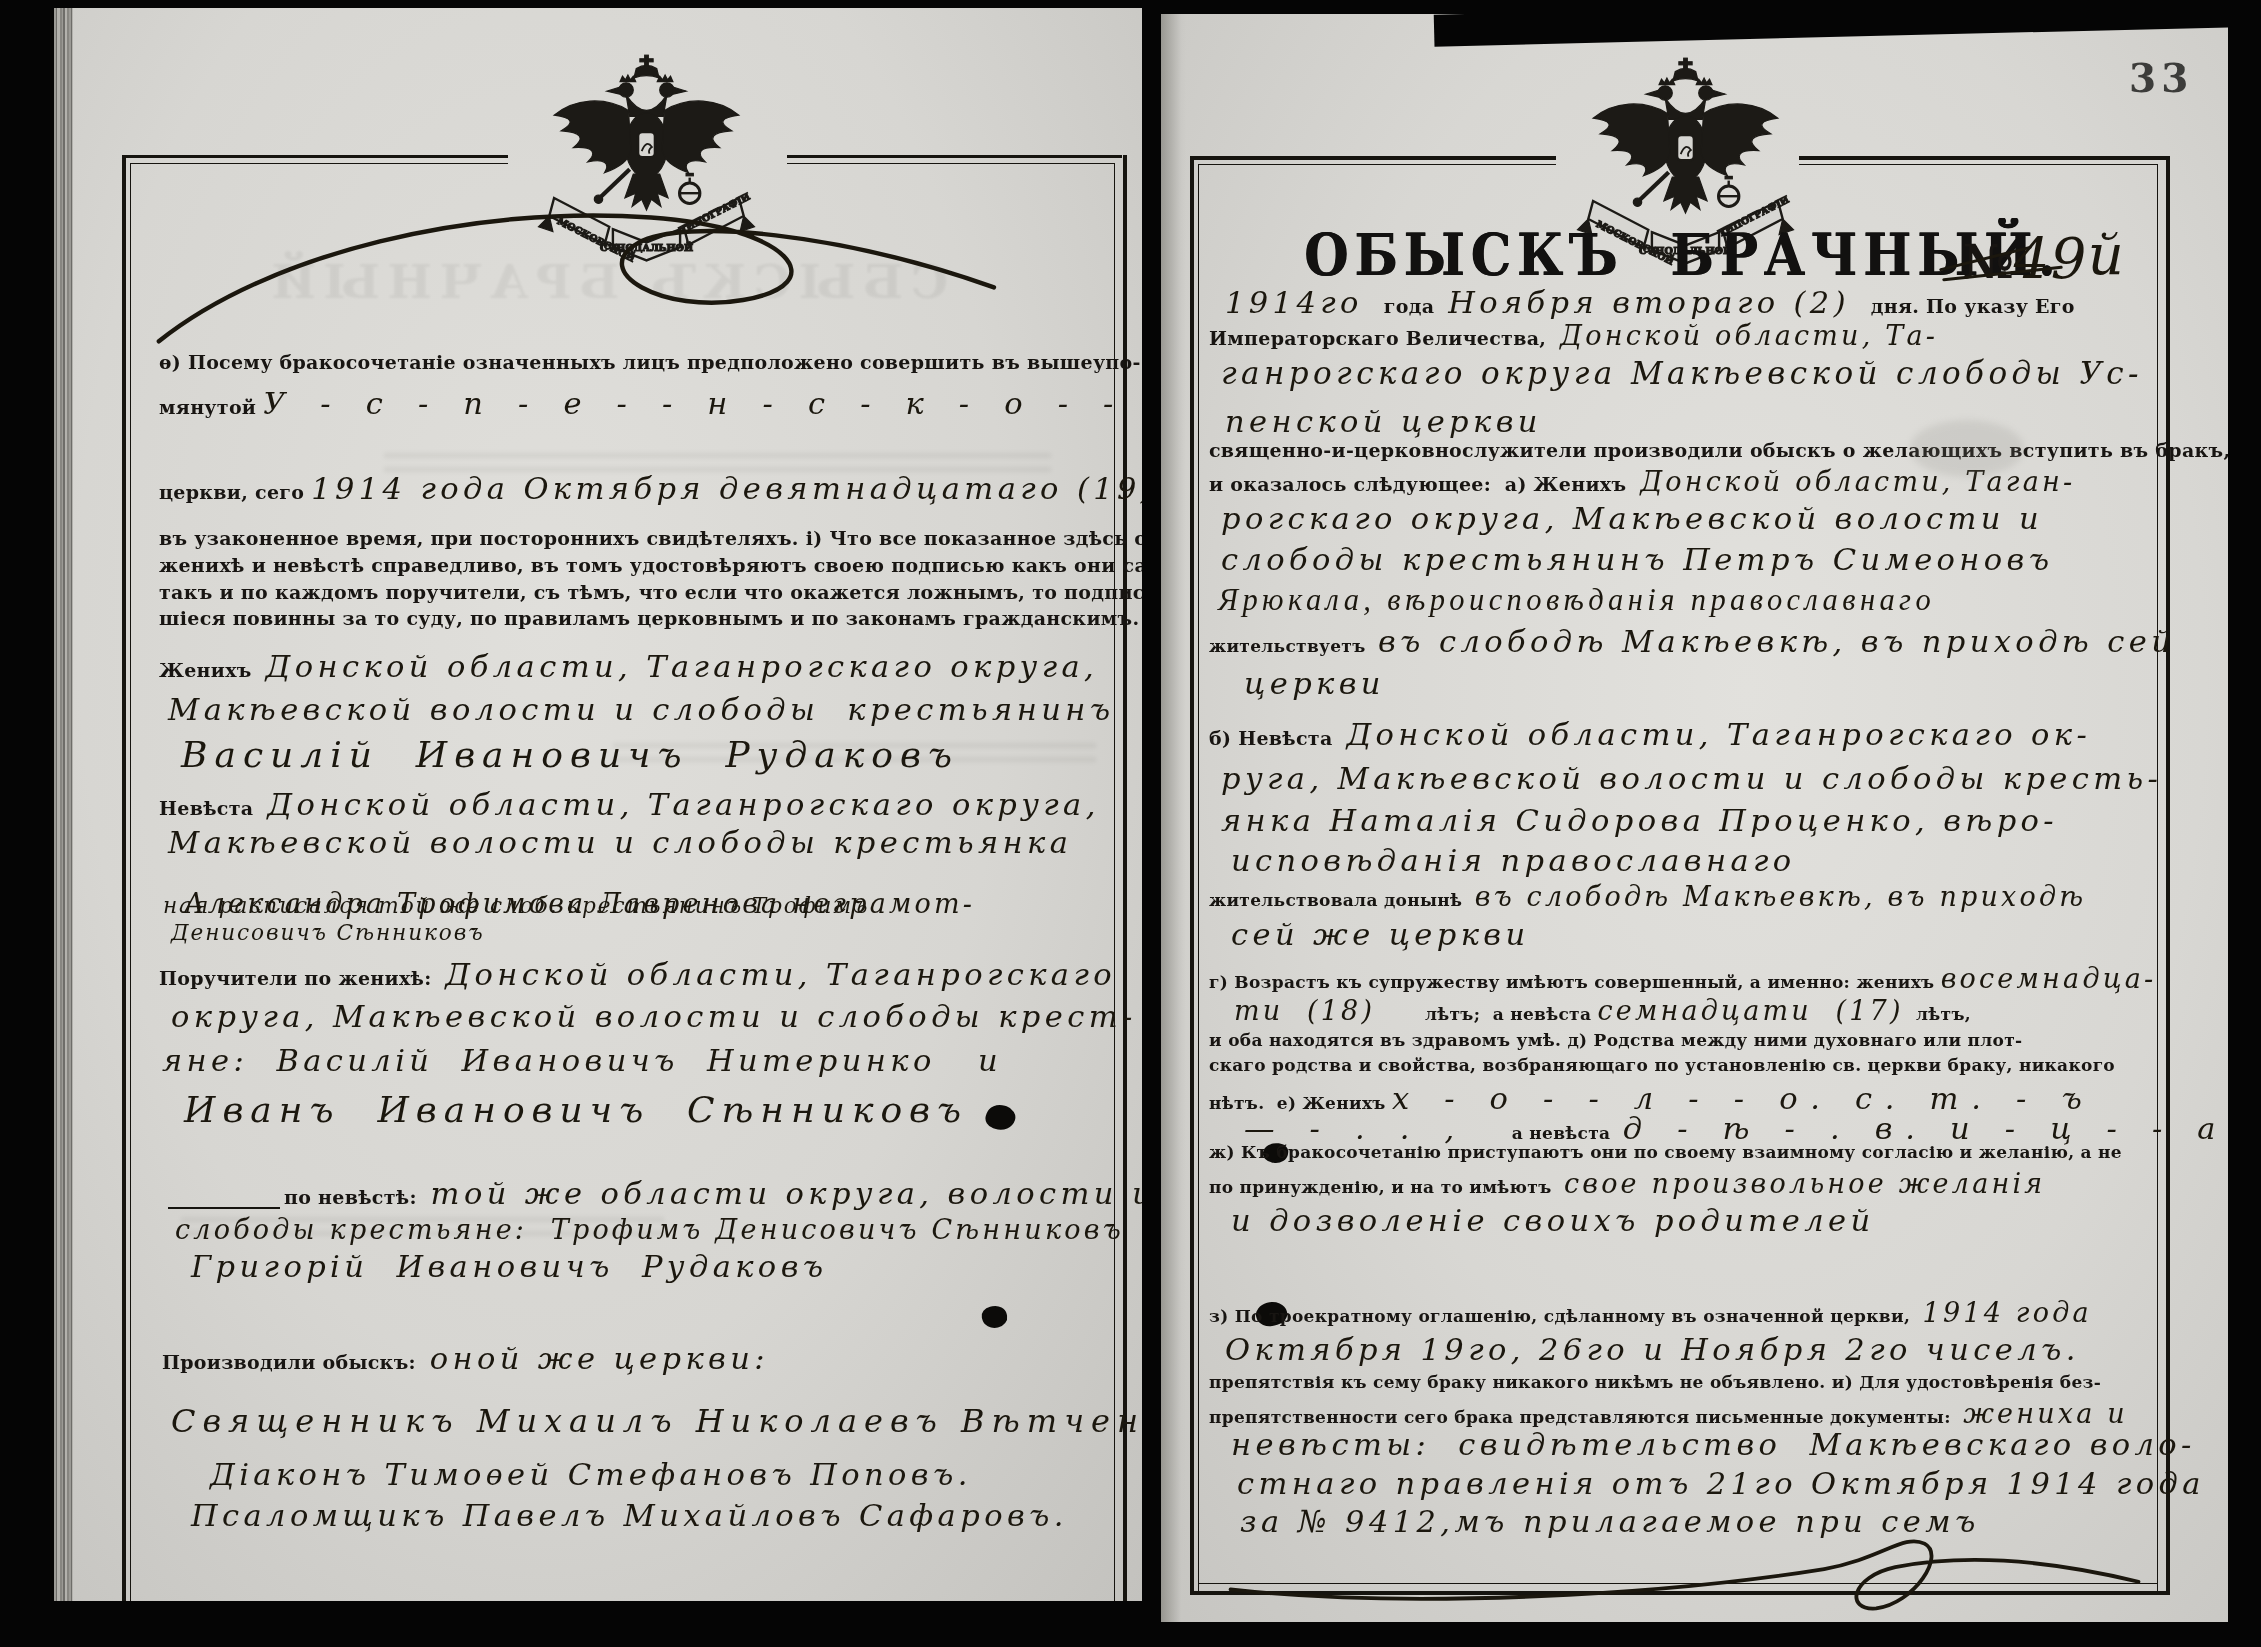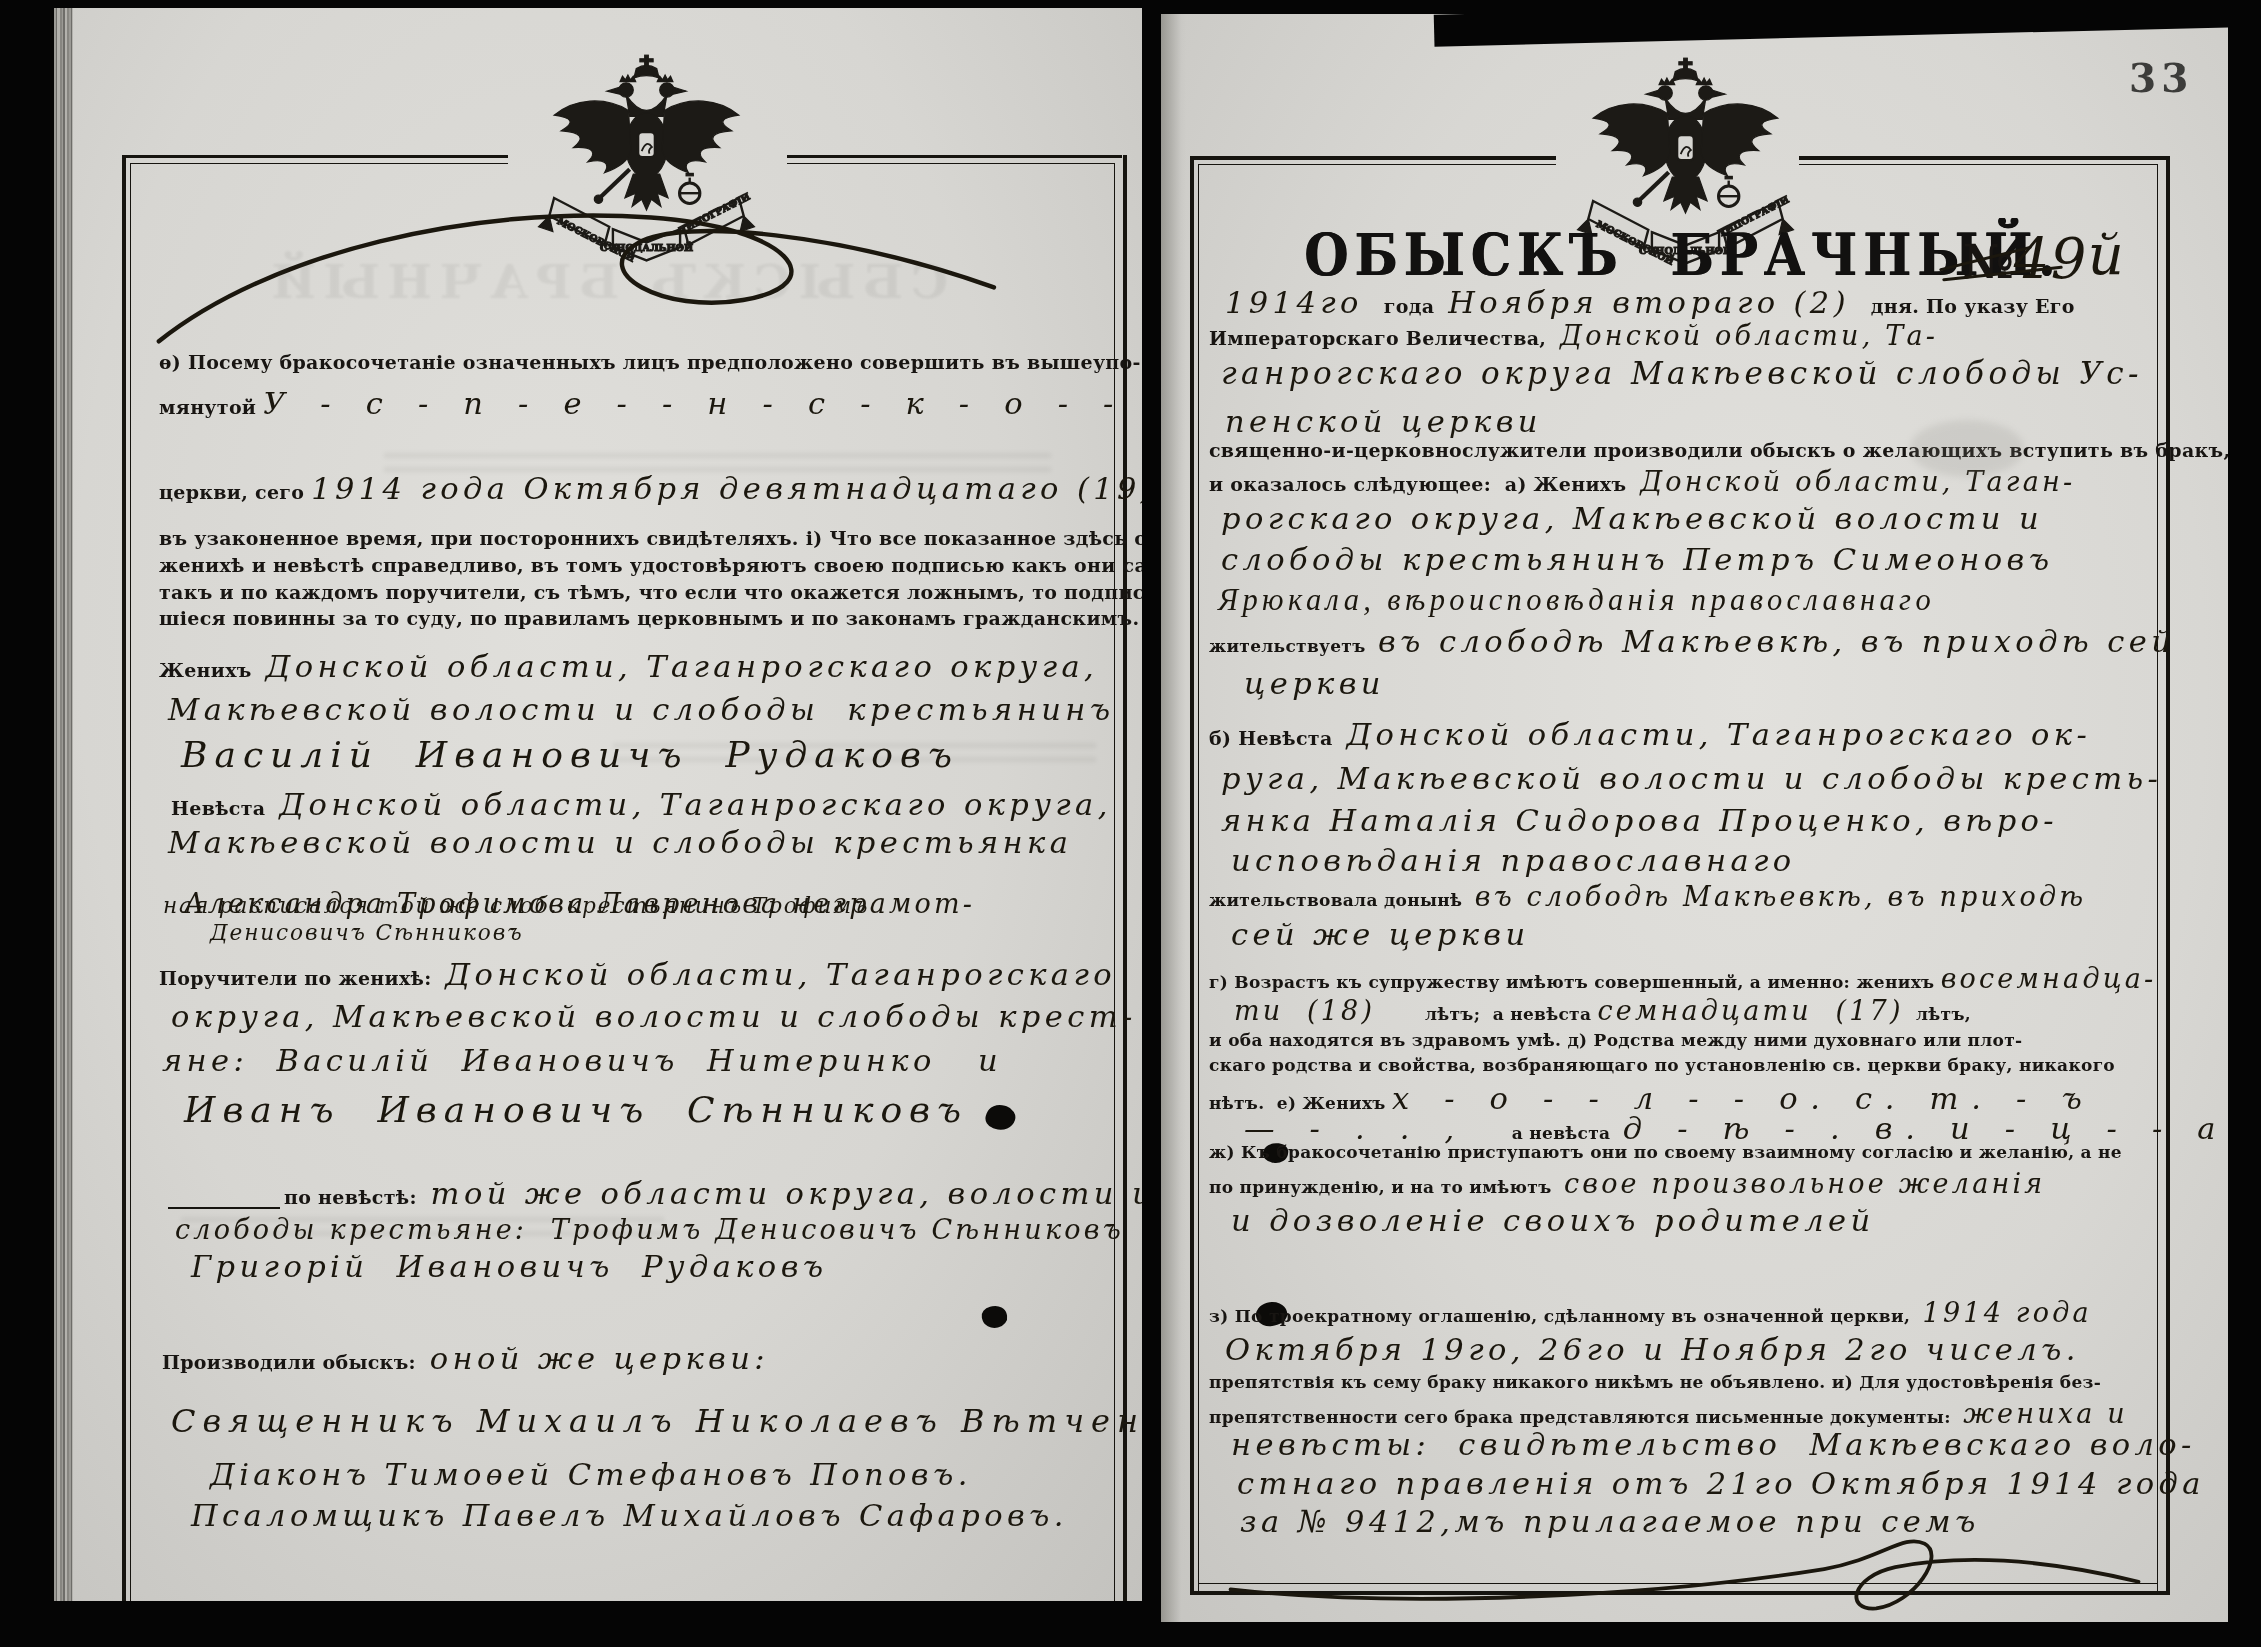--- a/index.html
+++ b/index.html
@@ -110,25 +110,25 @@
     <div class="ln" style="left:105px;top:465px;"><span class="pr">церкви, сего </span><span class="hw">1914 года Октября девятнадцатаго (19) дня</span></div>
     <div class="ln" style="left:105px;top:521px;"><span class="pr">въ узаконенное время, при постороннихъ свидѣтеляхъ. і) Что все показанное здѣсь о</span></div>
     <div class="ln" style="left:105px;top:548px;"><span class="pr">женихѣ и невѣстѣ справедливо, въ томъ удостовѣряютъ своею подписью какъ они сами,</span></div>
     <div class="ln" style="left:105px;top:575px;"><span class="pr">такъ и по каждомъ поручители, съ тѣмъ, что если что окажется ложнымъ, то подписав-</span></div>
     <div class="ln" style="left:105px;top:601px;"><span class="pr">шіеся повинны за то суду, по правиламъ церковнымъ и по законамъ гражданскимъ.</span></div>
 
     <div class="ln" style="left:105px;top:643px;"><span class="pr">Женихъ  </span><span class="hw">Донской области, Таганрогскаго округа,</span></div>
     <div class="ln" style="left:114px;top:686px;"><span class="hw">Макѣевской волости и слободы  крестьянинъ</span></div>
     <div class="ln" style="left:127px;top:728px;"><span class="hw hw-lg">Василій  Ивановичъ  Рудаковъ</span></div>
 
-    <div class="ln" style="left:105px;top:781px;margin-left:12px;"><span class="pr">Невѣста  </span><span class="hw">Донской области, Таганрогскаго округа,</span></div>
+    <div class="ln" style="left:105px;top:781px;"><span class="pr">Невѣста  </span><span class="hw">Донской области, Таганрогскаго округа,</span></div>
     <div class="ln" style="left:114px;top:819px;"><span class="hw">Макѣевской волости и слободы крестьянка</span></div>
     <div class="ln" style="left:130px;top:882px;"><span class="hw hw-md">Александра Трофимова Лавренова неграмот-</span></div>
     <div class="ln" style="left:109px;top:887px;"><span class="hw hw-sm">ная расписался той же слоб. крестьянинъ Трофимъ</span></div>
-    <div class="ln" style="left:117px;top:914px;margin-left:39px;"><span class="hw hw-sm">Денисовичъ Сѣнниковъ</span></div>
+    <div class="ln" style="left:117px;top:914px;"><span class="hw hw-sm">Денисовичъ Сѣнниковъ</span></div>
 
     <div class="ln" style="left:105px;top:951px;"><span class="pr">Поручители по женихѣ:  </span><span class="hw">Донской области, Таганрогскаго</span></div>
     <div class="ln" style="left:117px;top:993px;"><span class="hw">округа, Макѣевской волости и слободы крест-</span></div>
     <div class="ln" style="left:130px;top:1083px;"><span class="hw hw-lg">Иванъ  Ивановичъ  Сѣнниковъ</span></div>
     <div class="ln" style="left:108px;top:1037px;"><span class="hw">яне:  Василій  Ивановичъ  Нитеринко   и</span></div>
 
     <div class="blot" style="left:932px;top:1097px;width:29px;height:25.4px;border-radius:55% 45% 60% 40%;transform:rotate(18deg);"></div>
 
     <div class="fl" style="left:114px;top:1199px;width:112px;height:2.5px;"></div>
     <div class="ln" style="left:230px;top:1170px;"><span class="pr">по невѣстѣ:  </span><span class="hw">той же области округа, волости и</span></div>

